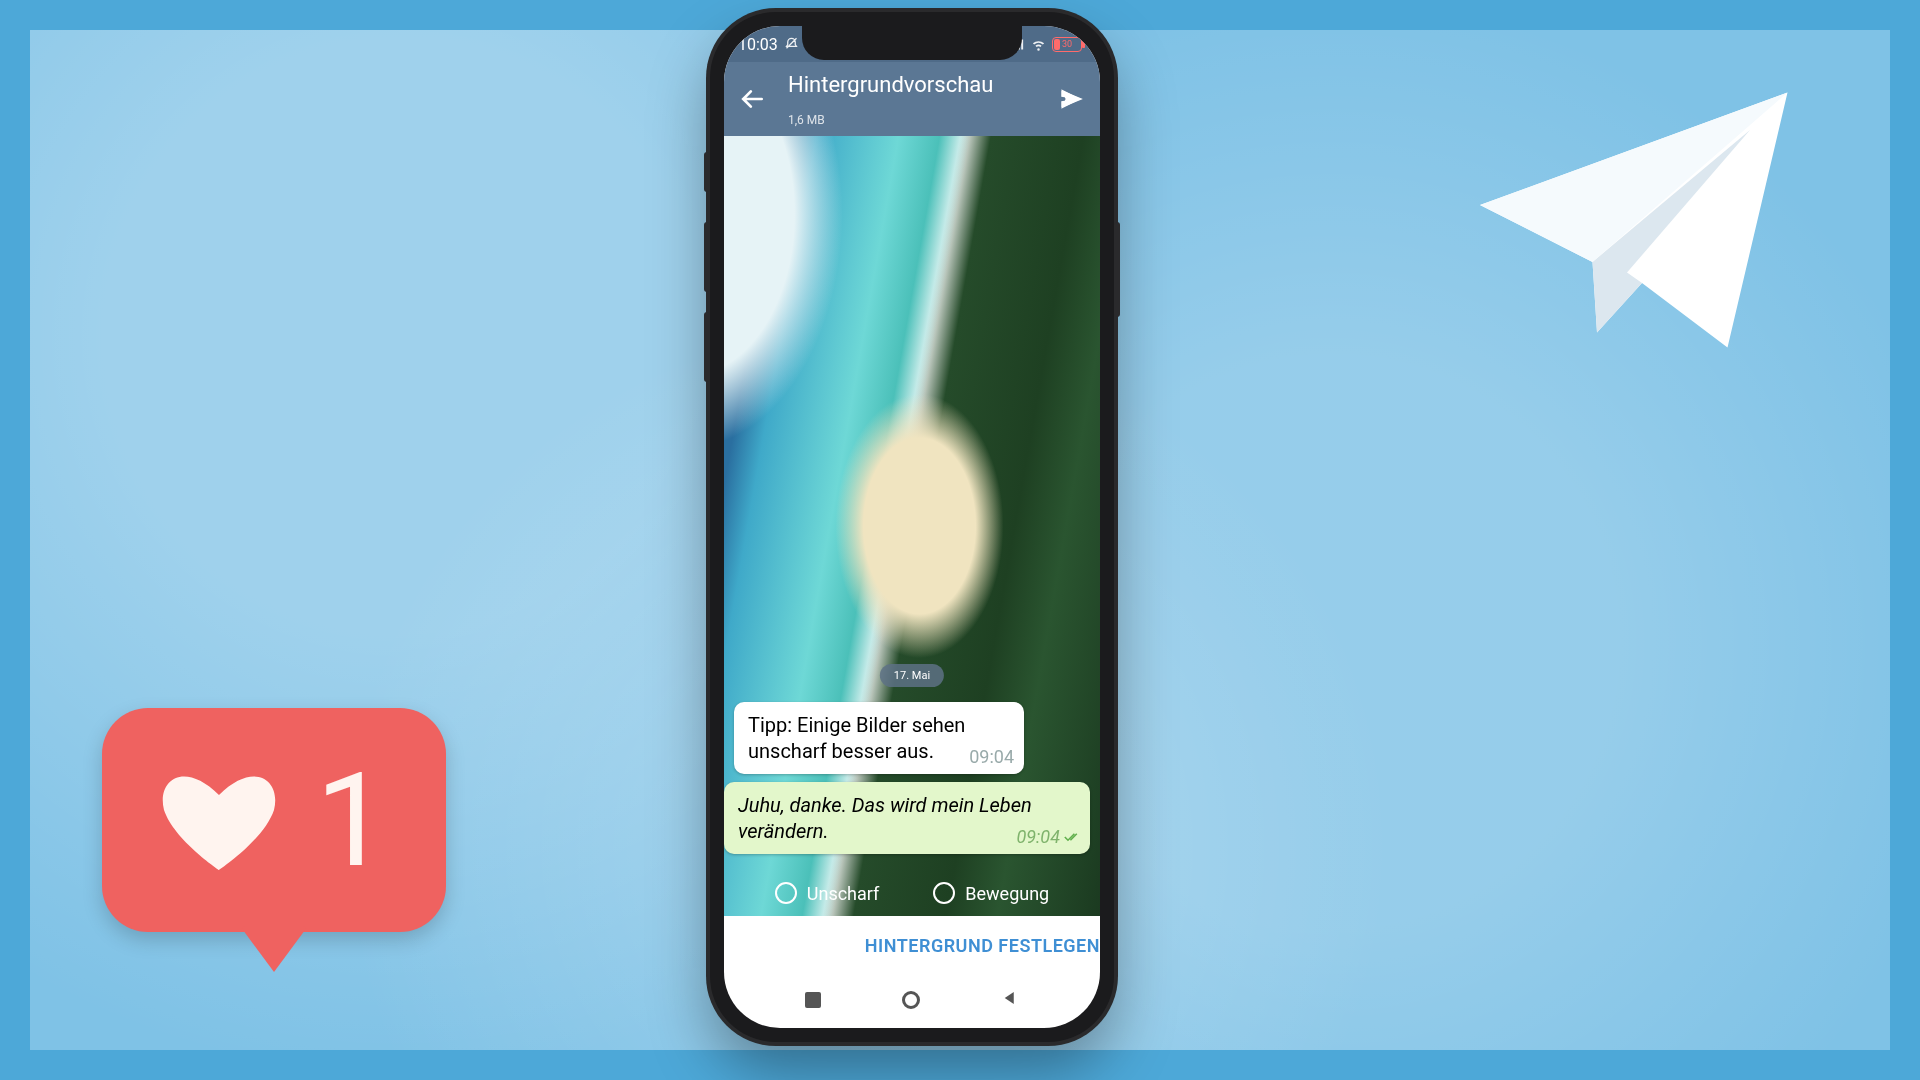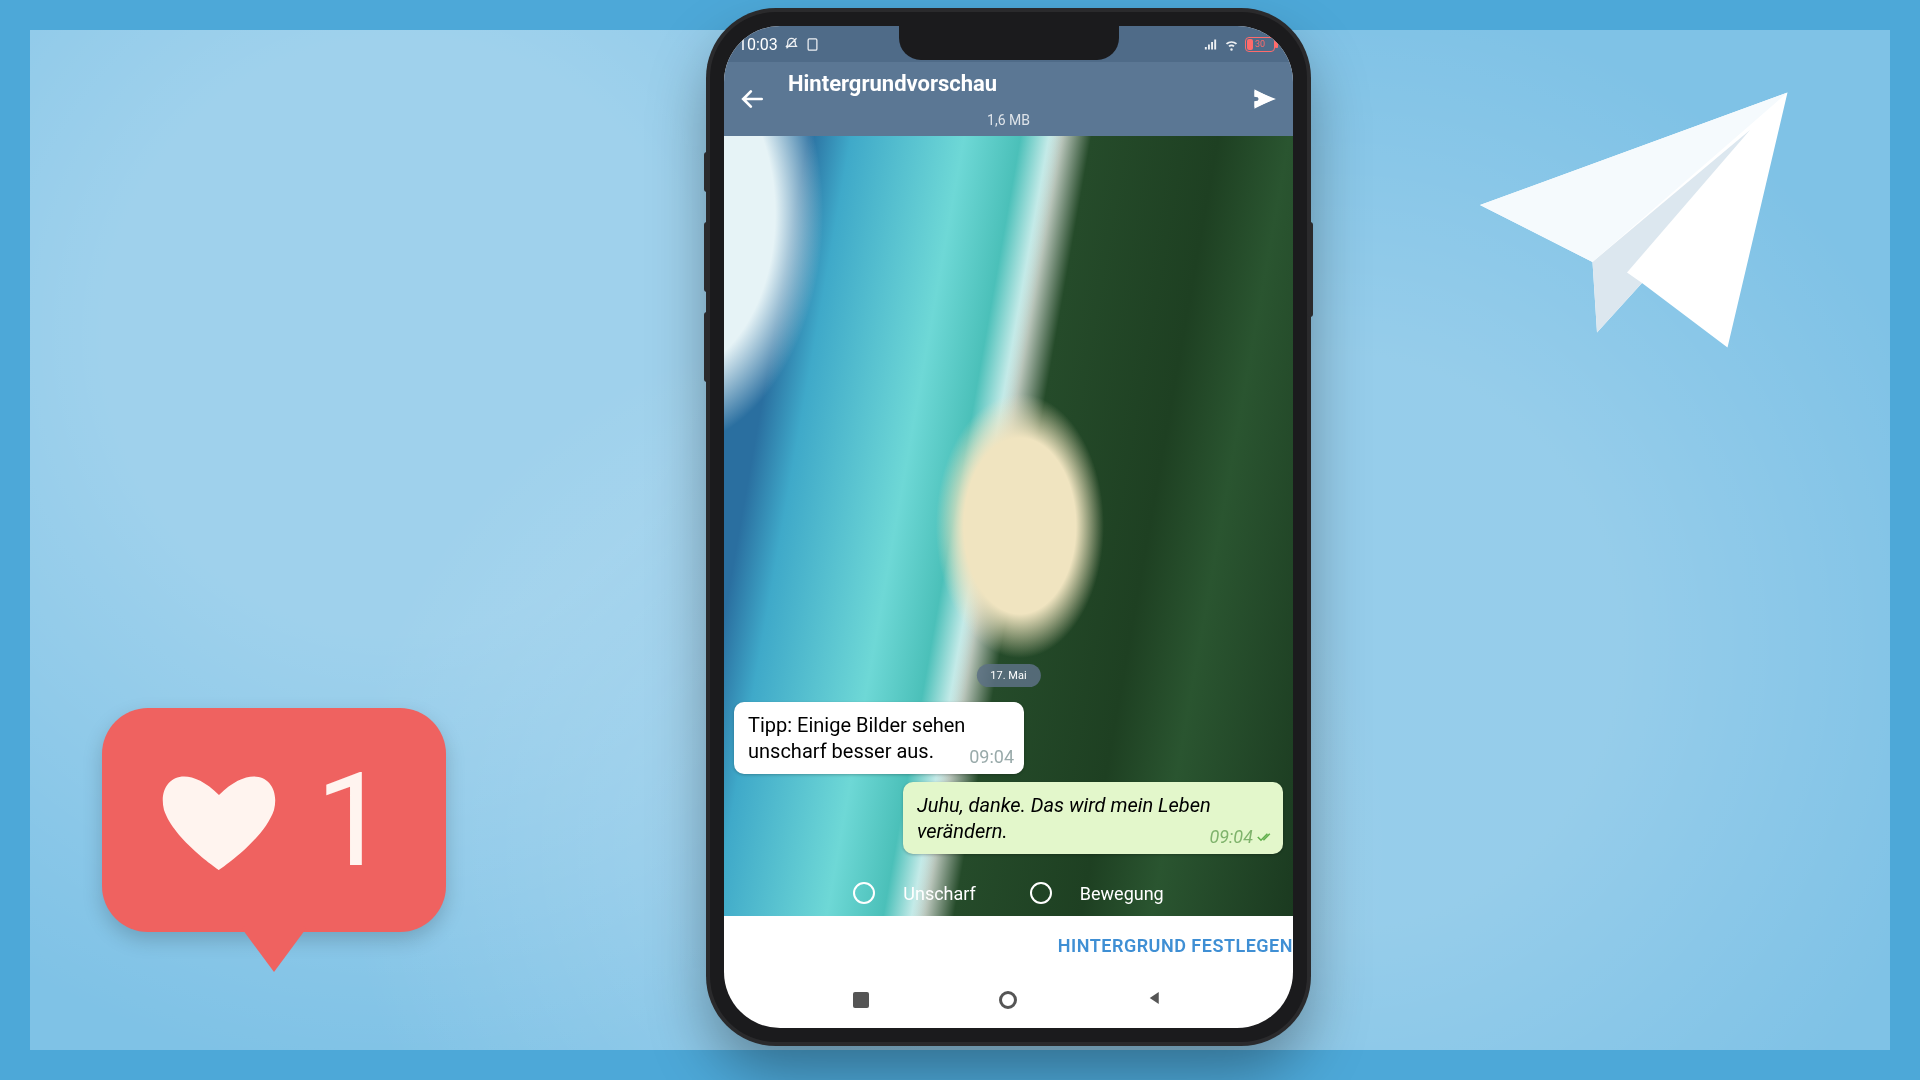--- a/index.html
+++ b/index.html
@@ -21,21 +21,21 @@
       radial-gradient(circle at 70% 60%, rgba(255,255,255,.18) 0 20%, transparent 45%),
       radial-gradient(circle at 45% 80%, rgba(255,255,255,.15) 0 15%, transparent 40%),
       linear-gradient(#7fc2e6, #7fc2e6);
   }
 
   
   .phone {
     position: absolute;
     left: 710px;
     top: 12px;
-    width: 597px;
+    width: 404px;
     height: 1030px;
     background: #1b1b1d;
     border-radius: 66px;
     box-shadow: 0 0 0 4px #2a2a2c, 0 30px 60px rgba(0,0,0,.35);
   }
   .phone-inner {
     position: absolute;
     inset: 14px;
     border-radius: 56px;
     overflow: hidden;
@@ -85,22 +85,22 @@
   
   .app-header {
     background:#5b7794;
     color:#fff;
     height:74px;
     display:flex;
     align-items:center;
     padding:0 16px;
     gap:22px;
   }
-  .hdr-title { font-size:22px; font-weight:700; }
-  .hdr-sub { font-size:14px; opacity:.8; margin-top:16px;text-align:center; }
+  .hdr-title { font-size:22px; font-weight:400; }
+  .hdr-sub { font-size:12px; opacity:.8; margin-top:16px; }
 
   
   .wallpaper {
     position:relative;
     height:780px;
     background:
       
       radial-gradient(ellipse 700px 1100px at 52% 50%, #f0e4c0 0 8%, transparent 12%),
       
       radial-gradient(ellipse 600px 900px at -10% 10%, #e6f3f6 0 18%, transparent 26%),
@@ -146,21 +146,21 @@
 
   .options {
     position:absolute;
     bottom:12px; left:0; right:0;
     display:flex;
     justify-content:center;
     gap:54px;
     color:#fff;
     font-size:18px;
   }
-  .option { display:flex; align-items:center; gap:28px; }
+  .option { display:flex; align-items:center; gap:10px; }
   .radio {
     width:22px;height:22px;border:2.5px solid #fff;border-radius:50%;
   }
 
   
   .cta {
     height:58px;
     display:flex;
     align-items:center;
     justify-content:flex-end;

